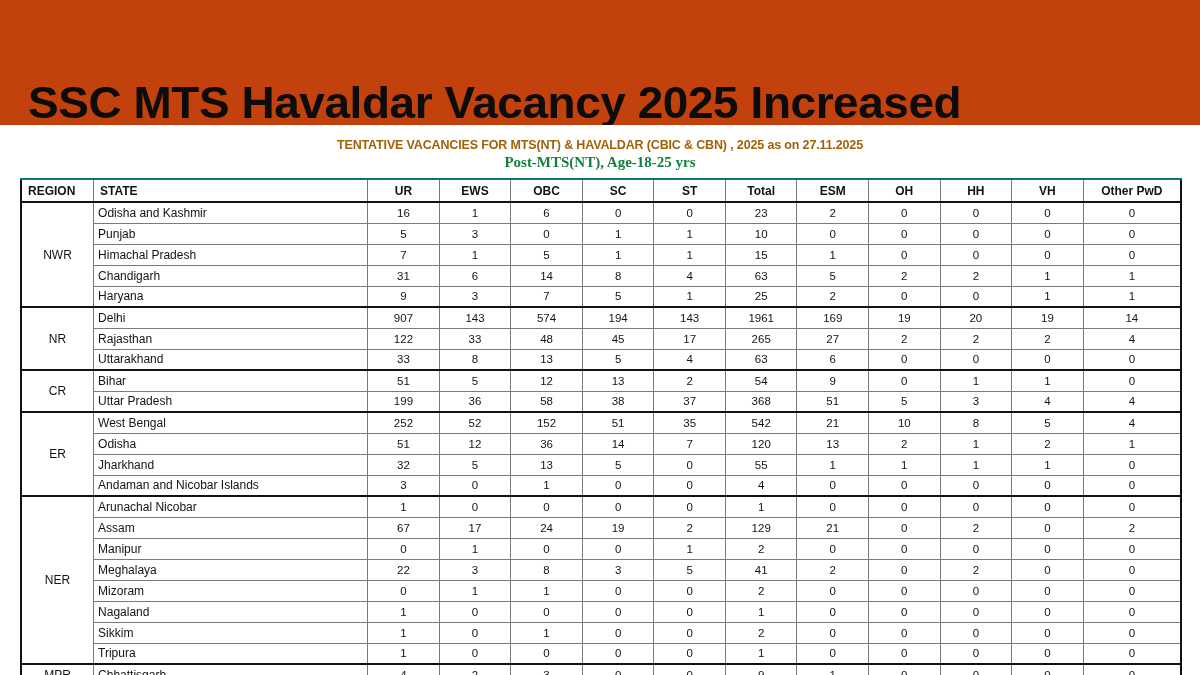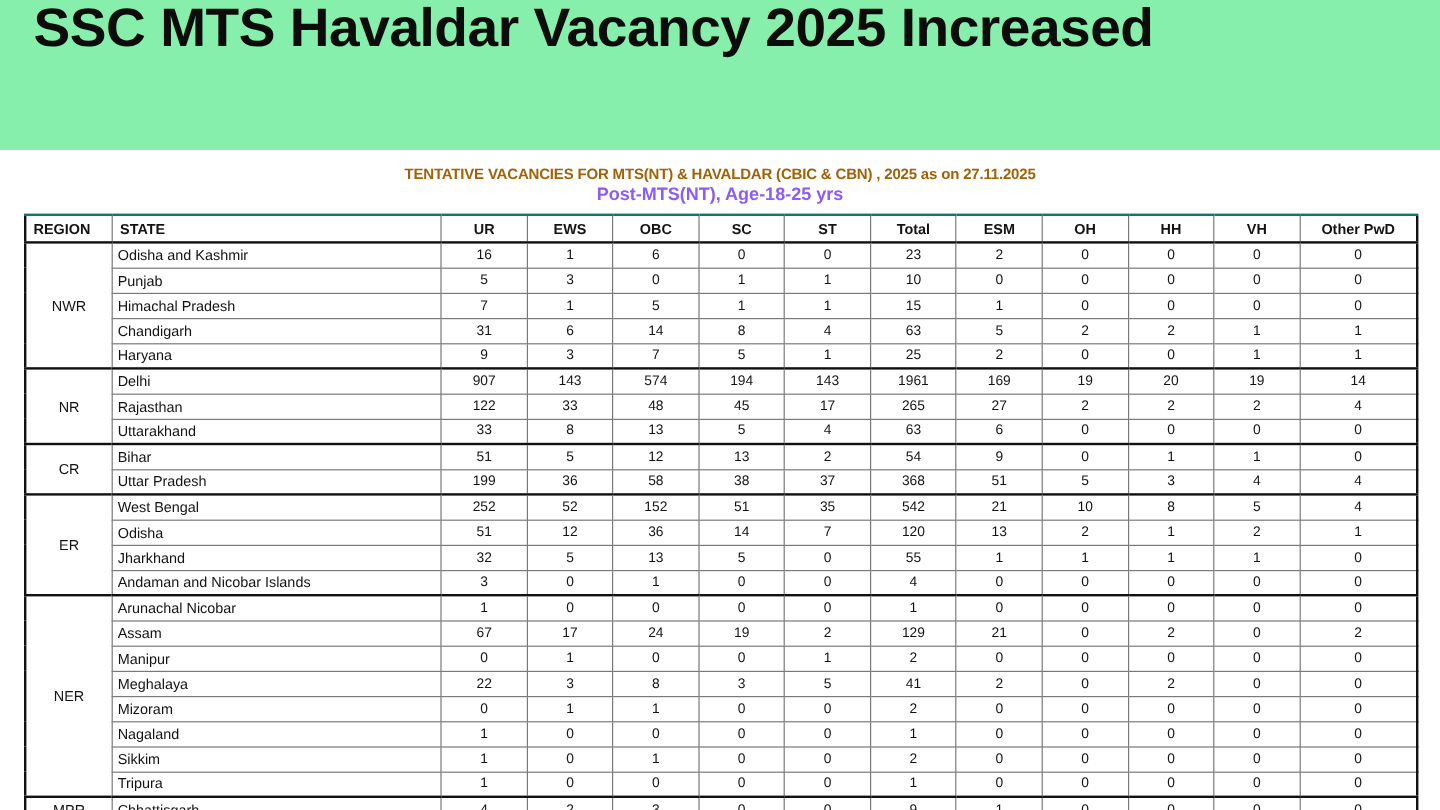--- a/index.html
+++ b/index.html
@@ -18,23 +18,23 @@
     background: #ffffff;
   }
 
   
   .banner {
     position: absolute;
     left: 0;
     top: 0;
     width: 1200px;
     height: 125px;
-    background: #86efac;
+    background: #c2410c;
     display: flex;
-    align-items: flex-start;
+    align-items: flex-end;
     padding-left: 28px;
   }
   .banner-title {
     font-family: "Liberation Sans", sans-serif;
     font-weight: bold;
     font-size: 45px;
     line-height: 1;
     color: #0c0c0c;
     letter-spacing: -0.4px;
     transform: scaleX(1.02);
@@ -59,24 +59,24 @@
   }
   .doc-heading-line1 {
     font-family: "Liberation Sans", sans-serif;
     font-weight: bold;
     font-size: 12.5px;
     color: #a16207;
     letter-spacing: -0.15px;
     white-space: nowrap;
   }
   .doc-heading-line2 {
-    font-family: Liberation Sans, sans-serif;
+    font-family: Liberation Serif, serif;
     font-weight: bold;
     font-size: 15px;
-    color: #8b5cf6;
+    color: #15803d;
     margin-top: 2px;
     white-space: nowrap;
   }
 
   
   .tbl-wrap {
     position: absolute;
     left: 20px;
     top: 53px;
     width: 1162px;

